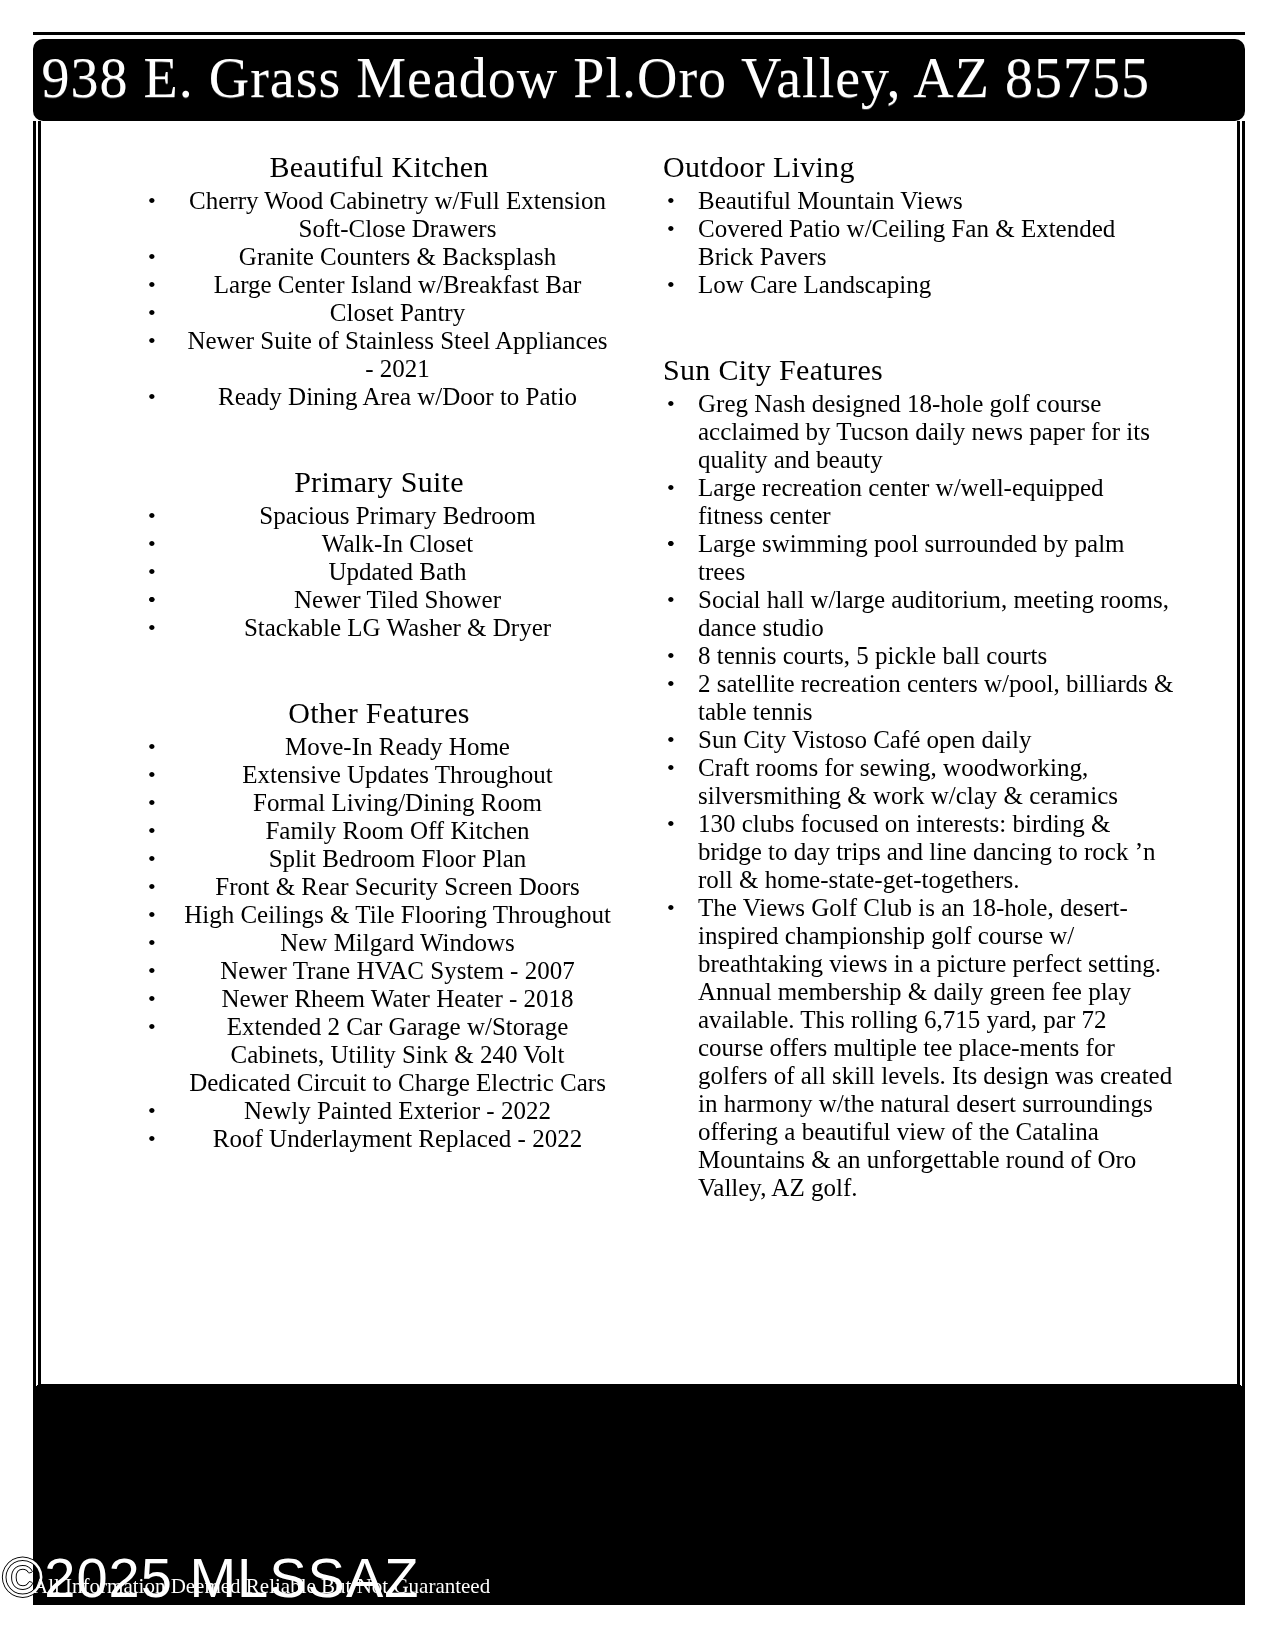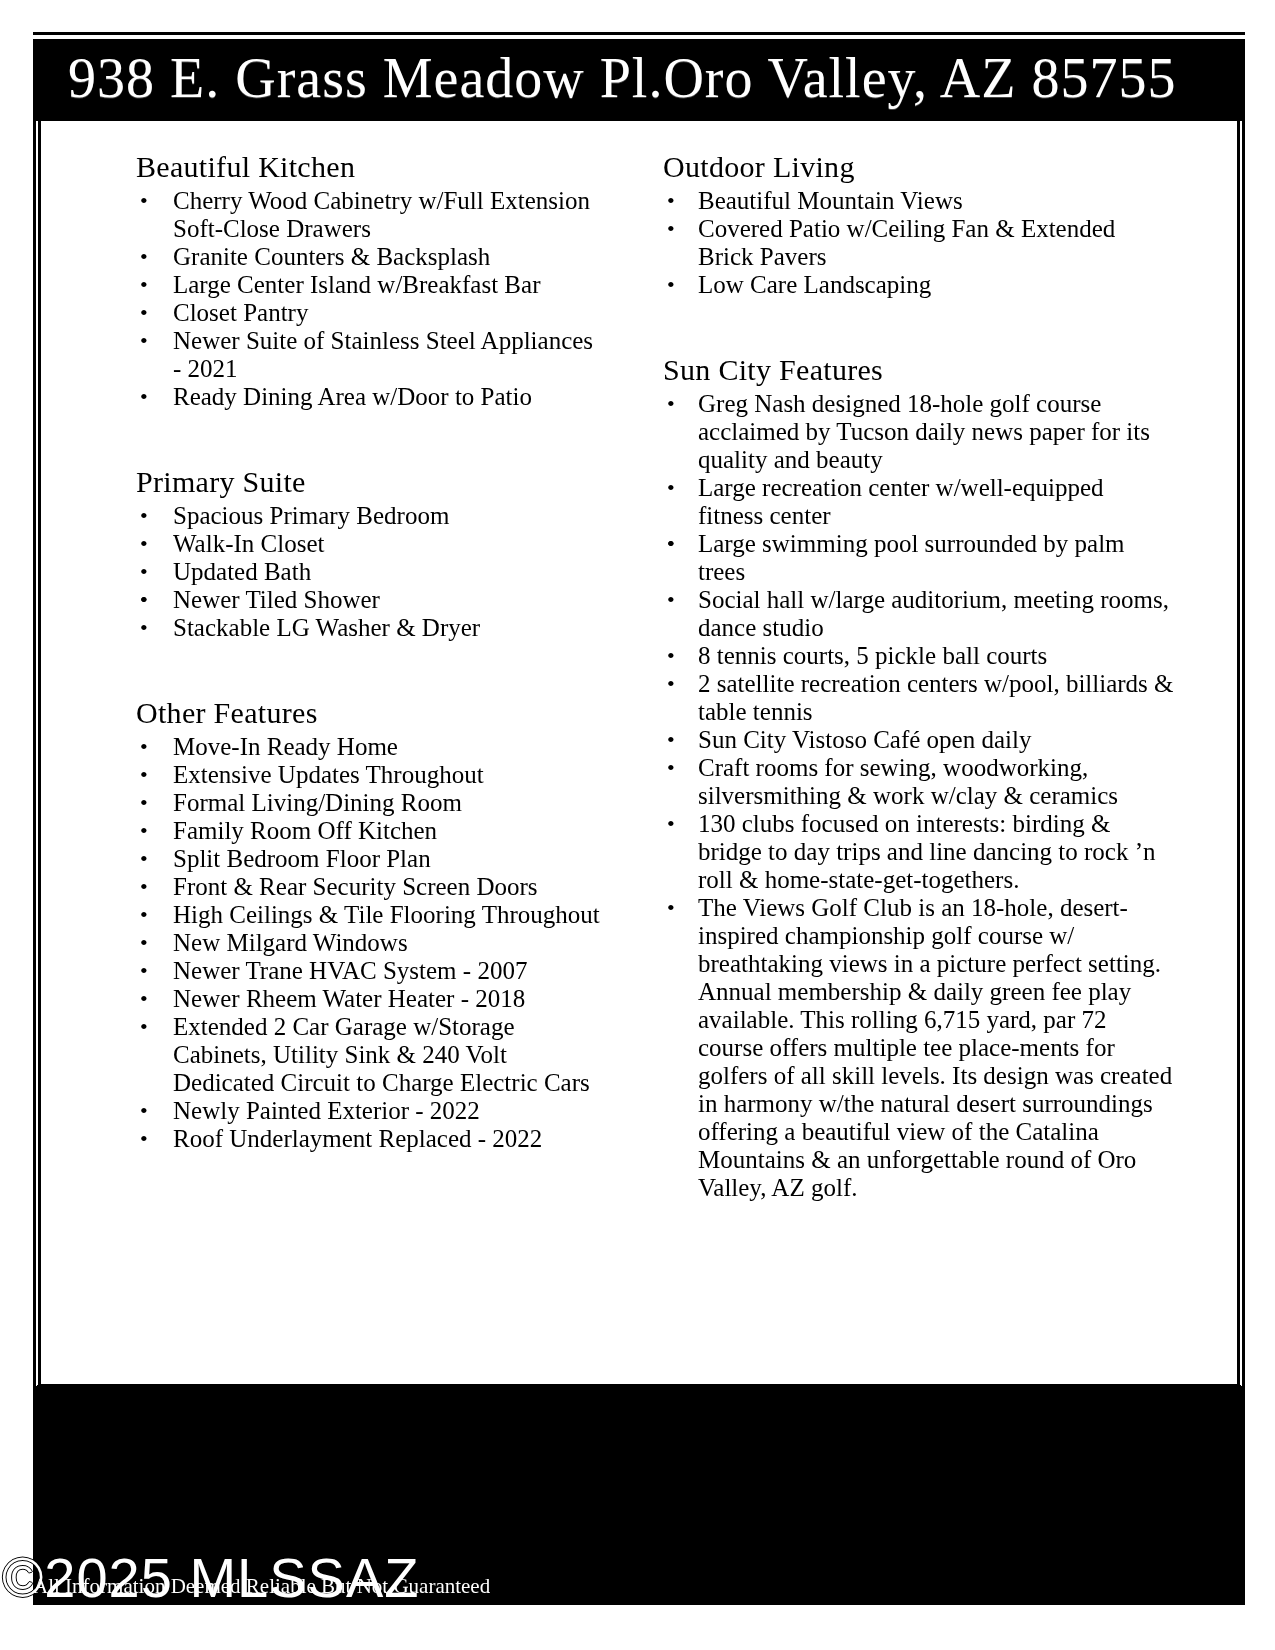--- a/index.html
+++ b/index.html
@@ -24,30 +24,31 @@
     border-left:8px double #000;
     border-right:8px double #000;
     border-bottom:3px solid #000;
   }
 
   
   .header-band {
     position:absolute; left:33px; top:39px;
     width:1212px; height:82px;
     background:#000; color:#fff;
-    display:flex; align-items:center; justify-content:flex-start;
+    display:flex; align-items:center; justify-content:flex-end;
     box-sizing:border-box;
     padding:0 95px 4px 35px;
     font-size:56px; letter-spacing:1px; white-space:nowrap;
     text-shadow:0 1px 0 #444;
+    border-radius:10px;
   }
 
   
   .col { position:absolute; top:150px; }
-  .col-left  { left:136px; width:470px; }
+  .col-left  { left:144px; width:470px;text-align:center; }
   .col-right { left:663px; width:512px; }
 
   .feature-section { margin:0 0 54px 0; }
   .feature-section h2 {
     font-size:30px; font-weight:normal;
     margin:0 0 3px 0; letter-spacing:0.3px;
   }
   .feature-section ul {
     list-style:none; margin:0; padding:0;
     font-size:25px; line-height:28px;

